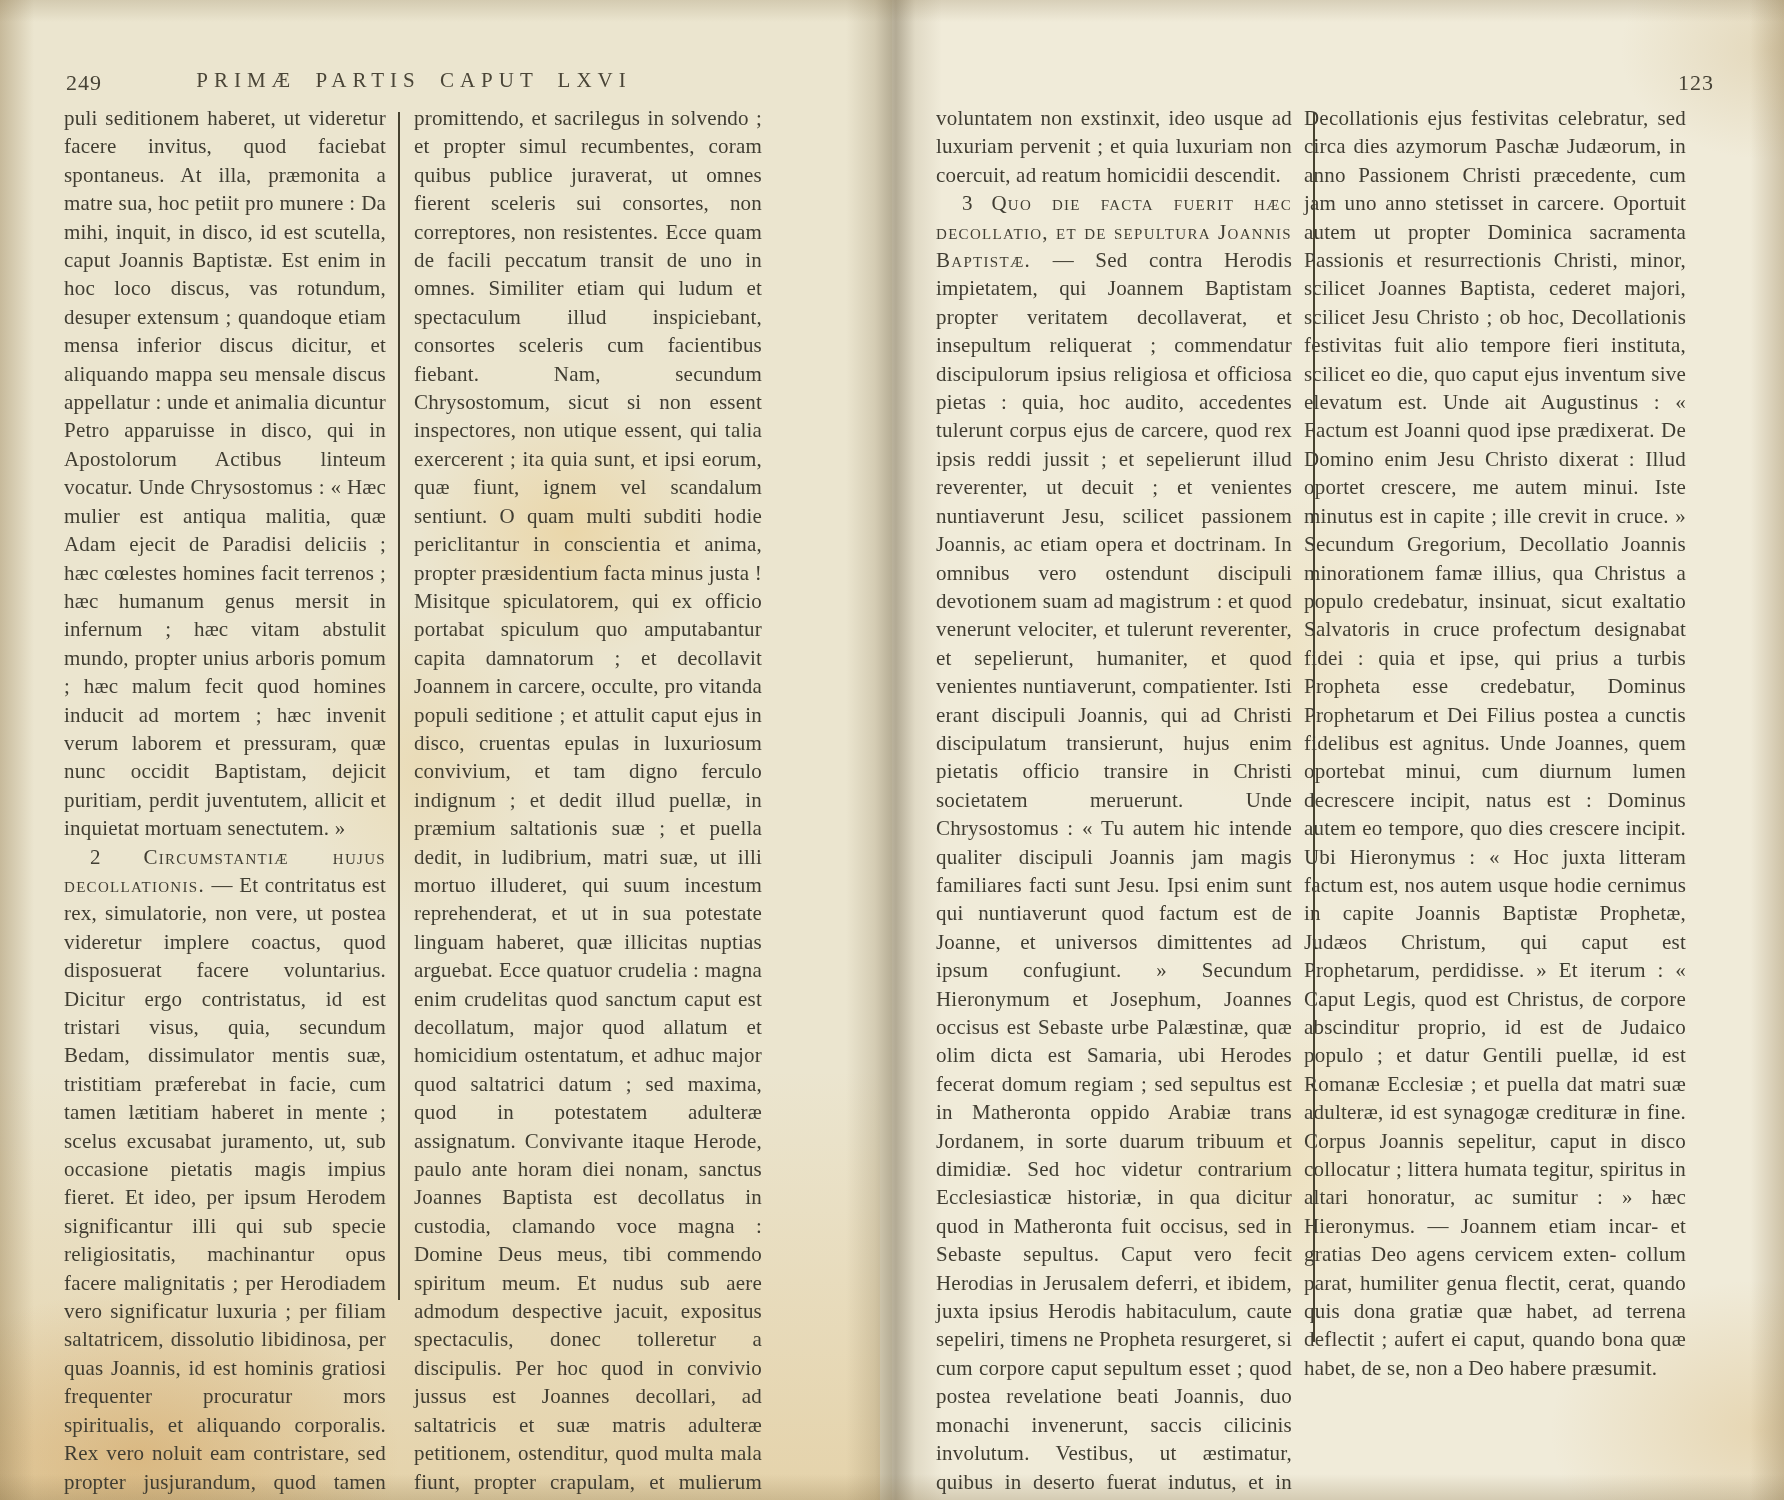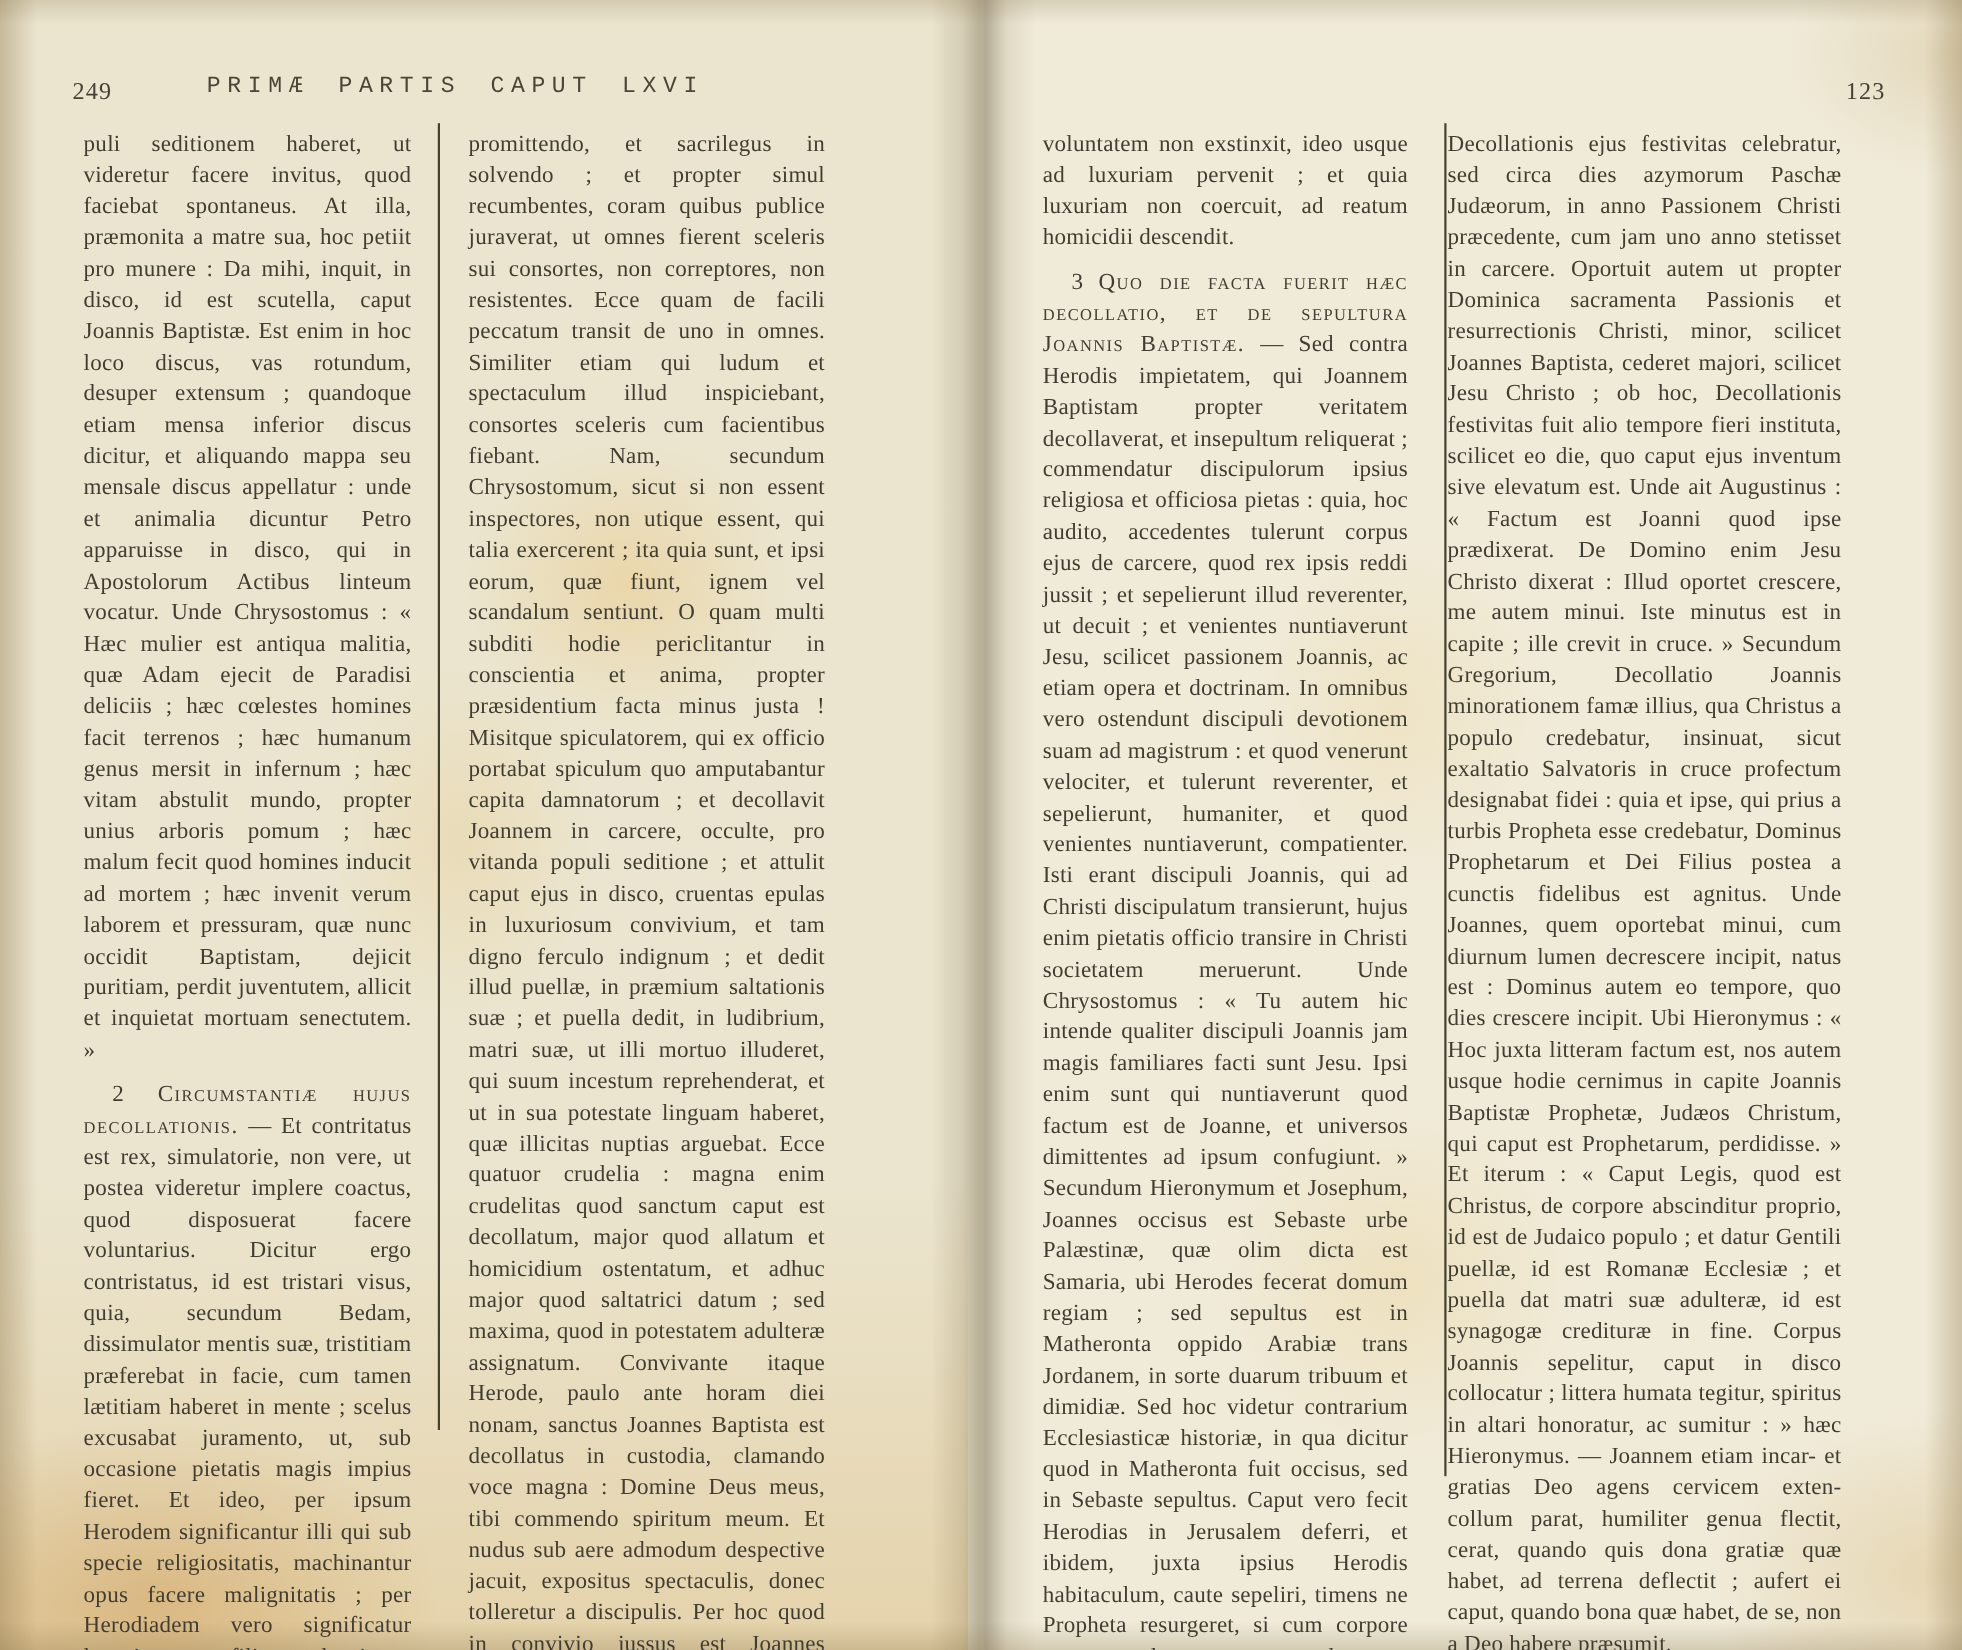--- a/index.html
+++ b/index.html
@@ -38,25 +38,25 @@
     background:radial-gradient(closest-side,rgba(230,194,110,.20),rgba(230,194,110,0));}
   .s6{left:1100px;top:1000px;width:340px;height:330px;
     background:radial-gradient(closest-side,rgba(228,190,104,.24),rgba(228,190,104,0));}
   .s7{left:1550px;bottom:-80px;width:420px;height:300px;
     background:radial-gradient(closest-side,rgba(205,160,80,.28),rgba(205,160,80,0));}
   .s8{left:1620px;top:-60px;width:300px;height:220px;
     background:radial-gradient(closest-side,rgba(190,160,100,.25),rgba(190,160,100,0));}
   
   .pagenum{position:absolute;font-size:22px;letter-spacing:1px;color:#464235;}
   .runtitle{position:absolute;text-align:center;font-size:21px;
-    letter-spacing:6px;word-spacing:8px;color:#4a4537;white-space:nowrap;font-family:Liberation Mono, monospace;}
+    letter-spacing:6px;word-spacing:8px;color:#4a4537;white-space:nowrap;}
   
   .col{position:absolute;text-align:justify;font-size:21px;line-height:28.4px;
     letter-spacing:.2px;color:#403d32;}
-  .col p{margin:12px;}
+  .col p{margin:0;}
   .col p.indent{text-indent:26px;}
   .it{}
   .sc{font-variant:small-caps;letter-spacing:1.3px;}
   .rule{position:absolute;width:2px;background:#45412f;}
 </style>
 </head>
 <body>
 
 <div class="spread">
 

